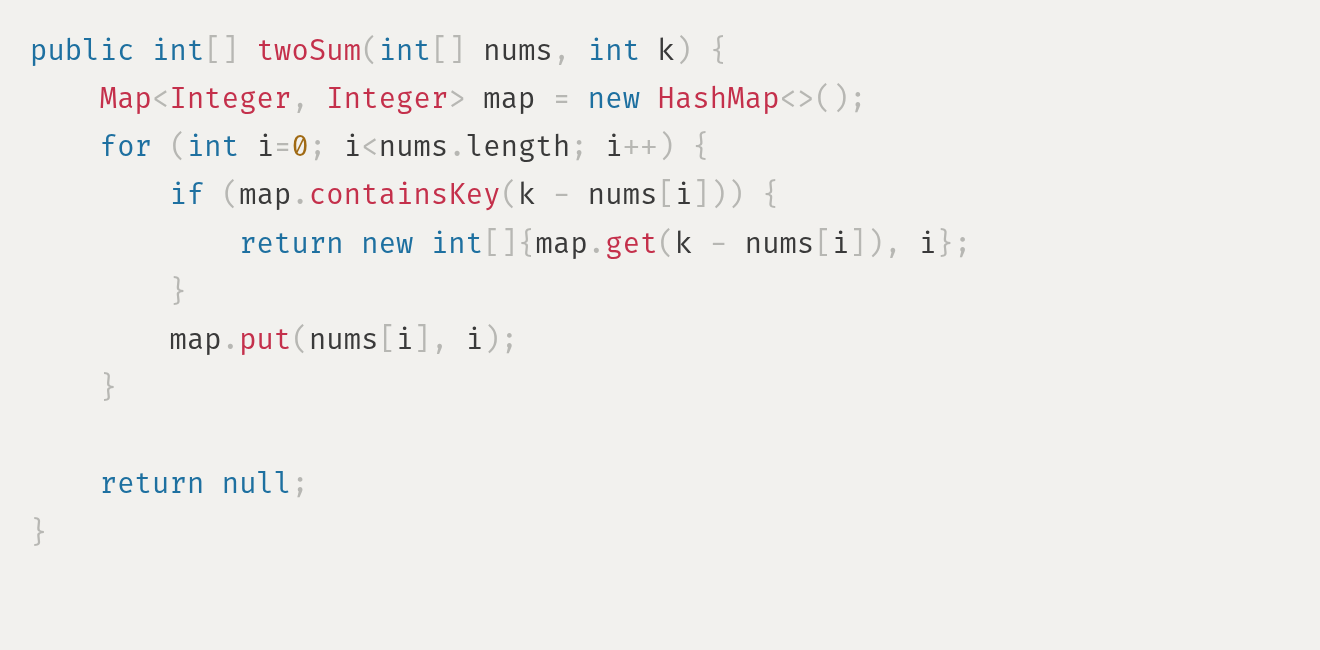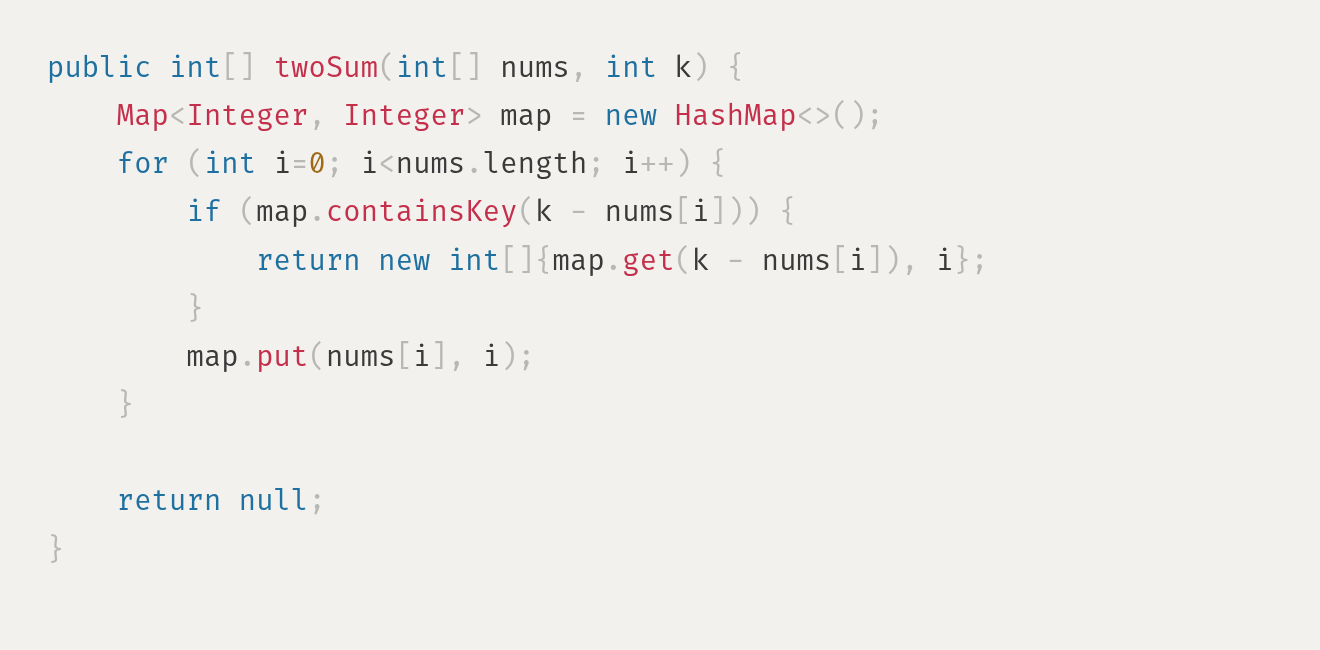--- a/index.html
+++ b/index.html
@@ -4,21 +4,21 @@
 <style>
   html, body {
     margin: 0;
     padding: 0;
     width: 1320px;
     height: 650px;
     background: #f2f1ee;
     overflow: hidden;
   }
   pre.code {
-    margin: 17px;
+    margin: 0;
     padding: 28px 30px;
     font-family: "Fira Code", "Source Code Pro", Menlo, Consolas, "DejaVu Sans Mono", monospace;
     font-size: 28px;
     line-height: 1.72;
     color: #3a3a3a;
     white-space: pre;
     letter-spacing: 0.2px;
   }
   .kw    { color: #1e70a0; }   
   .fn    { color: #c4304b; }   

